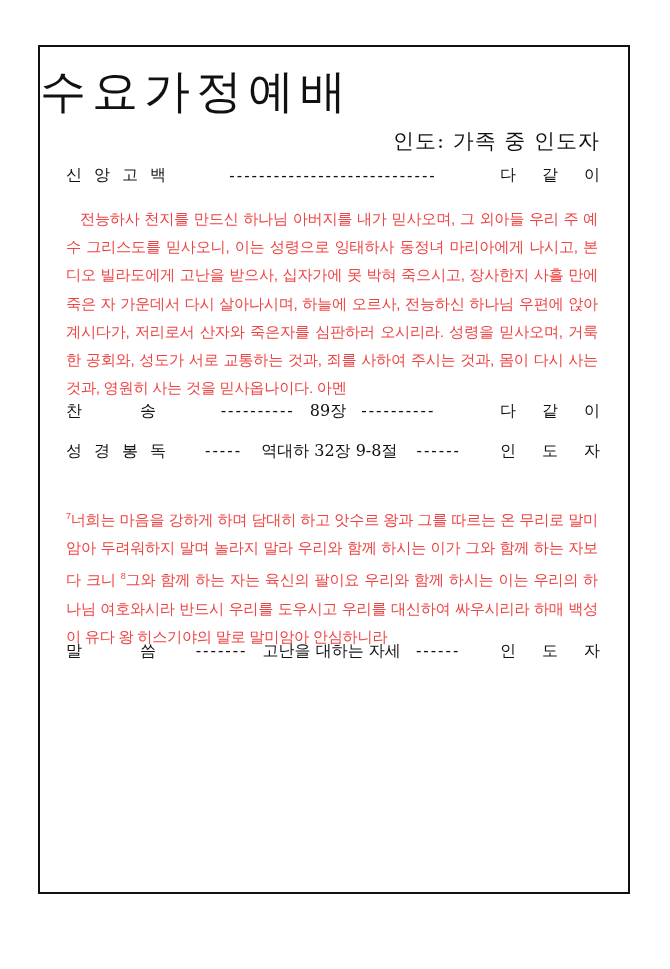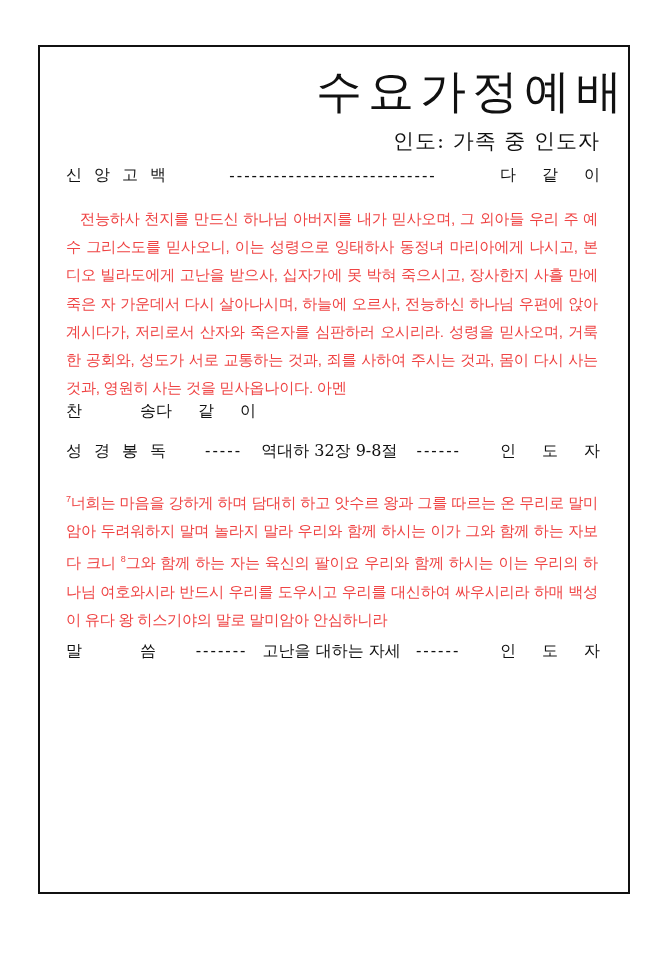--- a/index.html
+++ b/index.html
@@ -1,20 +1,20 @@
 <!DOCTYPE html>
 <html><head>
 <meta charset="utf-8">
 <style>
   html, body { margin: 0; padding: 0; background: #ffffff; }
   body { width: 670px; height: 969px; position: relative; overflow: hidden;
          font-family: "DejaVu Serif", "Liberation Serif", serif; color: #111; }
   .page-box { position: absolute; left: 38px; top: 45px; width: 592px; height: 849px;
               border: 2px solid #111; box-sizing: border-box; }
-  .title { position: absolute; left: 0; right: 0; top: 14px; text-align: right;
+  .title { position: absolute; left: 0; right: 0; top: 14px; text-align: left;
            font-size: 46px; letter-spacing: 6px; font-weight: normal; line-height: 60px; }
   .leader { position: absolute; right: 28px; top: 80px; font-size: 21px; letter-spacing: 1px; }
   .row { position: absolute; left: 26px; right: 28px; height: 24px; font-size: 16px;
          display: flex; align-items: center; white-space: nowrap; }
   .row .label { display: flex; justify-content: space-between; width: 100px; }
   .row .label span { display: inline-block; }
   .row .dash { flex: 1; text-align: center; letter-spacing: 2px; overflow: hidden; padding: 0 10px; }
   .row .who { display: flex; justify-content: space-between; width: 100px; }
   .para { position: absolute; left: 26px; right: 30px; font-family: Liberation Sans, sans-serif;
           font-size: 15.2px; line-height: 28.2px; text-align: justify; color: #ef4444; letter-spacing: -0.3px; }
@@ -43,20 +43,25 @@
       <span>이</span>
     </div>
   </div>
   <div class="para indent" style="top:158px;">전능하사 천지를 만드신 하나님 아버지를 내가 믿사오며, 그 외아들 우리 주 예수 그리스도를 믿사오니, 이는 성령으로 잉태하사 동정녀 마리아에게 나시고, 본디오 빌라도에게 고난을 받으사, 십자가에 못 박혀 죽으시고, 장사한지 사흘 만에 죽은 자 가운데서 다시 살아나시며, 하늘에 오르사, 전능하신 하나님 우편에 앉아 계시다가, 저리로서 산자와 죽은자를 심판하러 오시리라. 성령을 믿사오며, 거룩한 공회와, 성도가 서로 교통하는 것과, 죄를 사하여 주시는 것과, 몸이 다시 사는 것과, 영원히 사는 것을 믿사옵나이다. 아멘</div>
 
   <div class="row" style="top:352px;">
     <div class="label" style="width:90px;">
       <span>찬</span>
       <span>송</span>
     </div>
+    <div class="dash">
+      <span>----------</span>
+      <span style="letter-spacing:0;padding:0 8px;">89장</span>
+      <span>----------</span>
+    </div>
     <div class="who">
       <span>다</span>
       <span>같</span>
       <span>이</span>
     </div>
   </div>
 
   <div class="row" style="top:392px;">
     <div class="label">
       <span>성</span>
@@ -68,21 +73,21 @@
       <span>-----</span>
       <span style="letter-spacing:0;padding:0 12px;">역대하 32장 9-8절</span>
       <span>------</span>
     </div>
     <div class="who">
       <span>인</span>
       <span>도</span>
       <span>자</span>
     </div>
   </div>
-  <div class="para" style="top:438px;">
+  <div class="para" style="top:455px;">
     <sup>7</sup><span>너희는 마음을 강하게 하며 담대히 하고 앗수르 왕과 그를 따르는 온 무리로 말미암아 두려워하지 말며 놀라지 말라 우리와 함께 하시는 이가 그와 함께 하는 자보다 크니</span>
     <sup>8</sup><span>그와 함께 하는 자는 육신의 팔이요 우리와 함께 하시는 이는 우리의 하나님 여호와시라 반드시 우리를 도우시고 우리를 대신하여 싸우시리라 하매 백성이 유다 왕 히스기야의 말로 말미암아 안심하니라</span>
   </div>
 
   <div class="row" style="top:592px;">
     <div class="label" style="width:90px;">
       <span>말</span>
       <span>씀</span>
     </div>
     <div class="dash">

